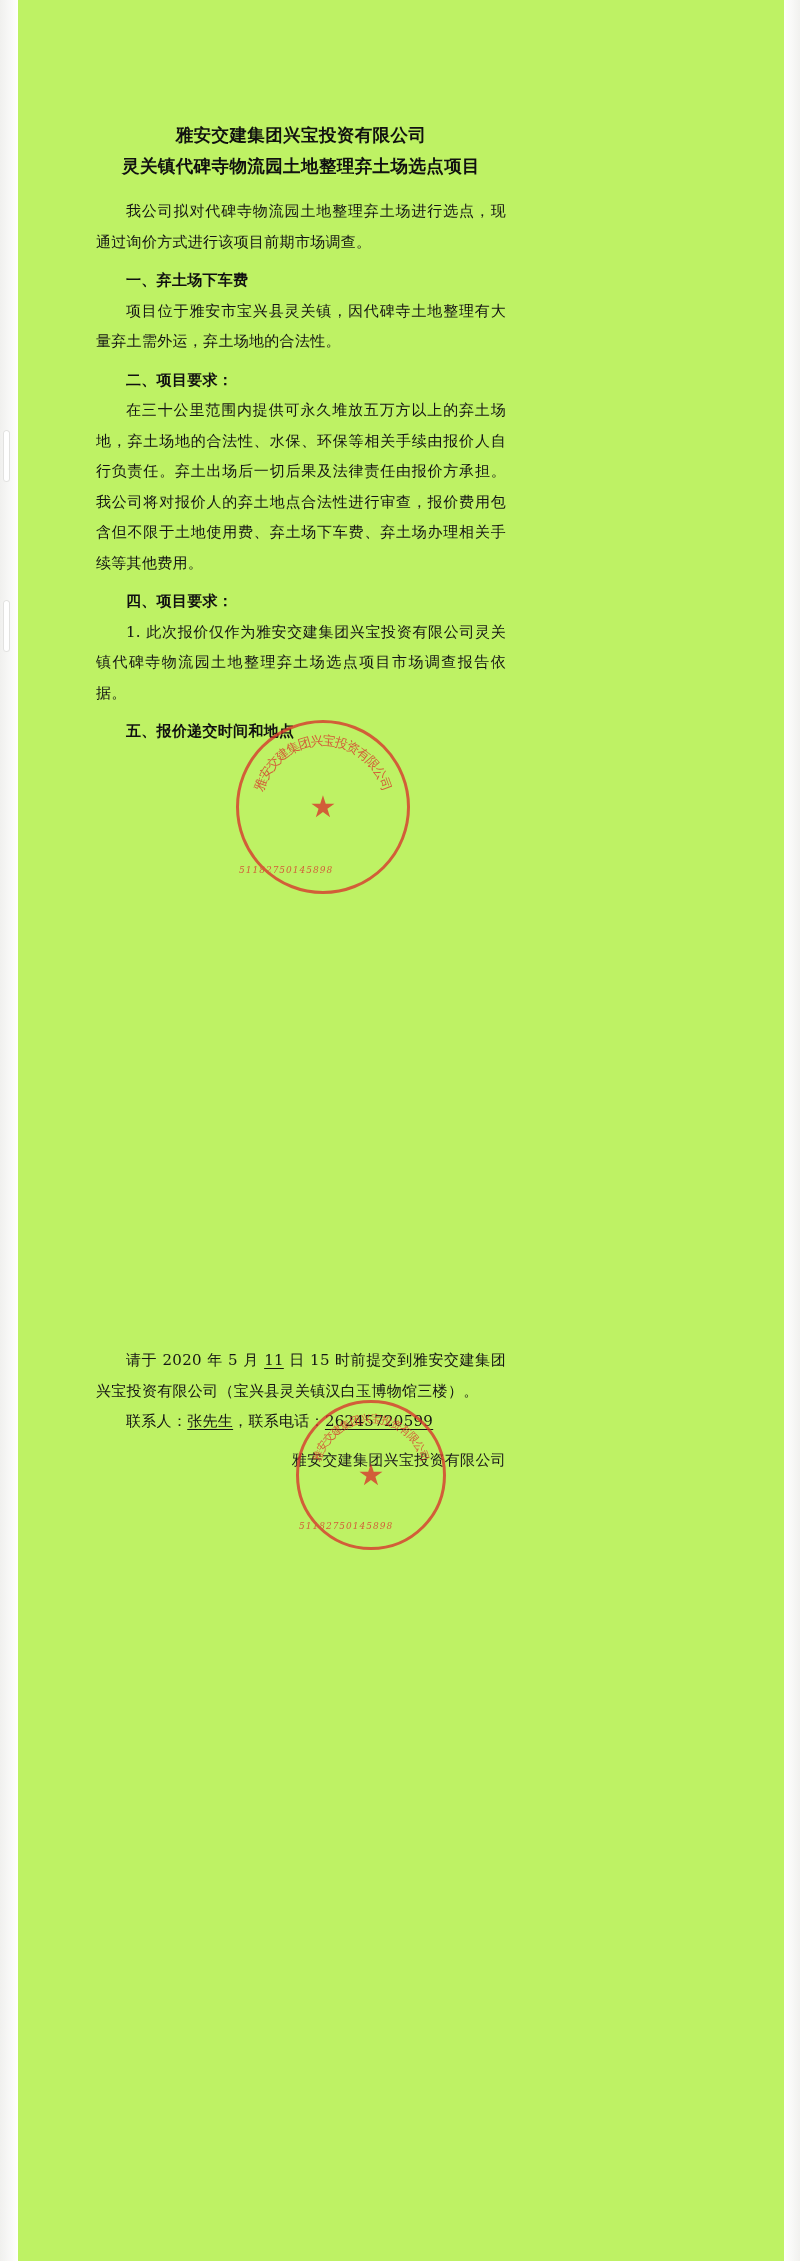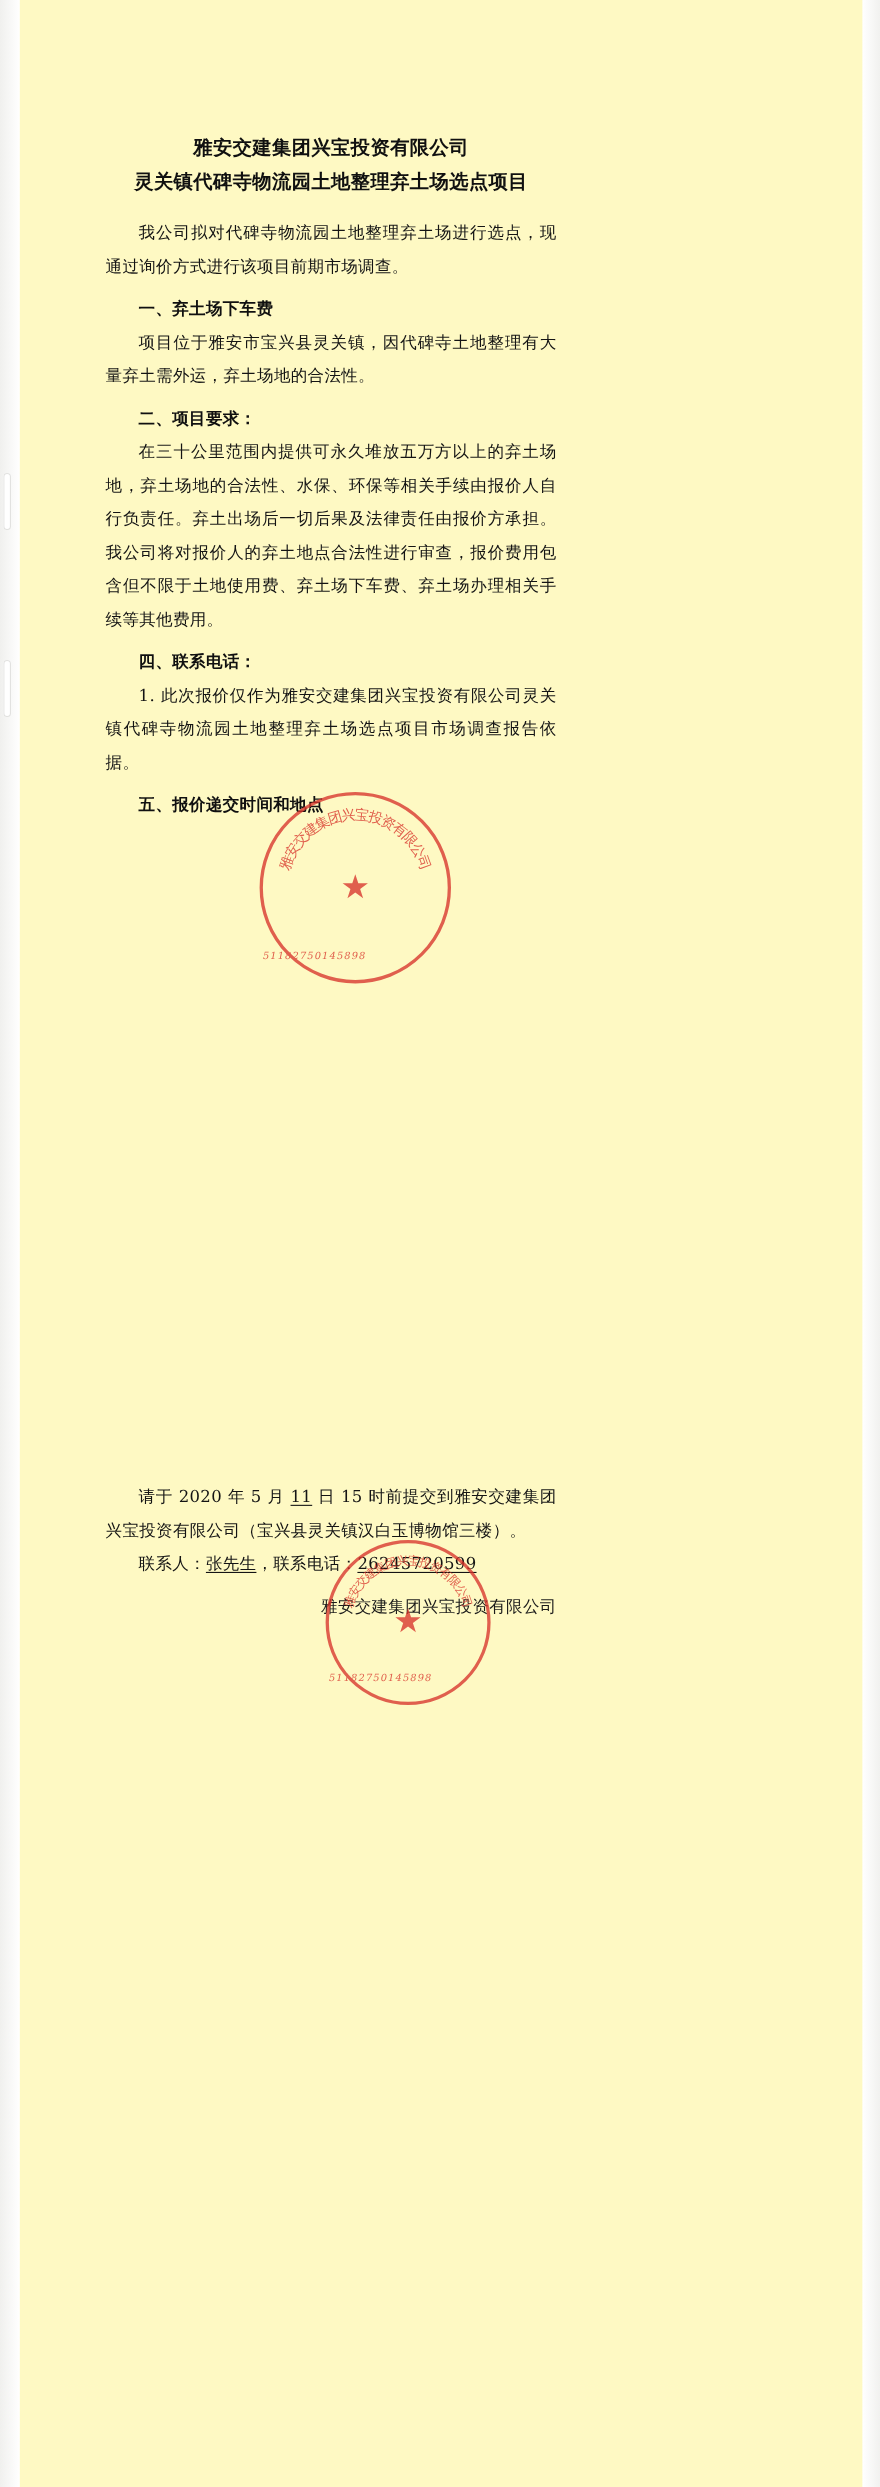--- a/index.html
+++ b/index.html
@@ -14,21 +14,21 @@
     font-family: "DejaVu Serif", "Liberation Serif", serif;
     color: #1a1a1a;
     overflow: hidden;
   }
   .page {
     position: absolute;
     left: 0;
     top: 0;
     width: 800px;
     height: 2261px;
-    background: #fef9c3;
+    background: #bef264;
   }
   
   .page-left-edge {
     position: absolute;
     left: 0; top: 0;
     width: 18px; height: 2261px;
     background: linear-gradient(to right, #f0f0ee 0%, #ffffff 100%);
   }
   .page-right-edge {
     position: absolute;
@@ -188,21 +188,21 @@
     <p class="section-head">一、弃土场下车费</p>
     <p class="para indent">项目位于雅安市宝兴县灵关镇，因代碑寺土地整理有大量弃土需外运，弃土场地的合法性。</p>
 
     <div class="gap-sm"></div>
 
     <p class="section-head">二、项目要求：</p>
     <p class="para indent">在三十公里范围内提供可永久堆放五万方以上的弃土场地，弃土场地的合法性、水保、环保等相关手续由报价人自行负责任。弃土出场后一切后果及法律责任由报价方承担。我公司将对报价人的弃土地点合法性进行审查，报价费用包含但不限于土地使用费、弃土场下车费、弃土场办理相关手续等其他费用。</p>
 
     <div class="gap-sm"></div>
 
-    <p class="section-head">四、联系电话：</p>
+    <p class="section-head">四、项目要求：</p>
     <p class="para indent">1. 此次报价仅作为雅安交建集团兴宝投资有限公司灵关镇代碑寺物流园土地整理弃土场选点项目市场调查报告依据。</p>
 
     <div class="gap-sm"></div>
 
     <p class="section-head">五、报价递交时间和地点</p>
 
   </div>
 
   <div class="closing">
     <p class="para indent"><span>请于 2020 年 5 月 </span><span class="u-line">11</span><span> 日 15 时前提交到雅安交建集团兴宝投资有限公司（宝兴县灵关镇汉白玉博物馆三楼）。</span></p>

